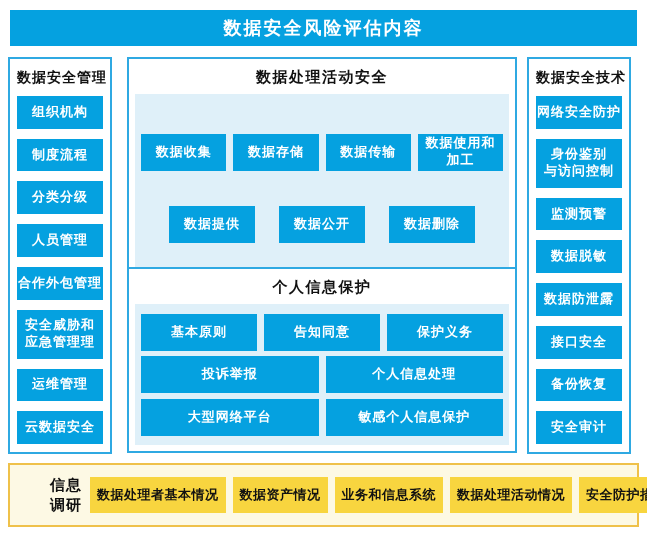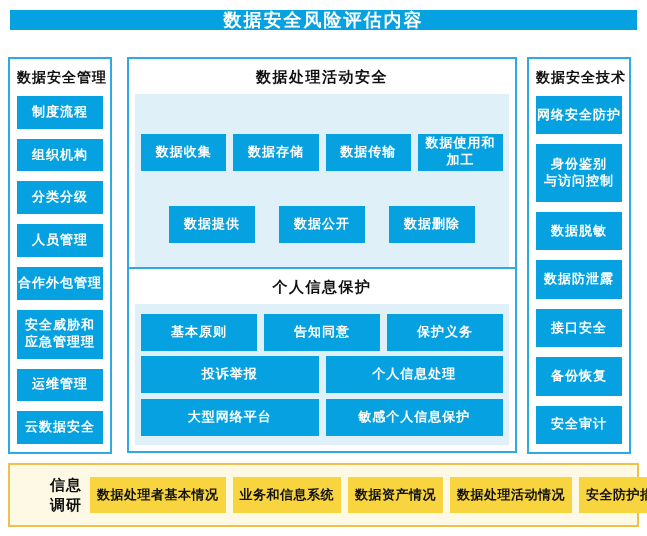--- a/index.html
+++ b/index.html
@@ -11,21 +11,21 @@
     --gold:#efc14a;
     --ink:#111111;
   }
   html,body{margin:0;padding:0;background:#ffffff;}
   #stage{
     position:relative;width:647px;height:536px;background:#ffffff;
     font-family:"Liberation Sans","DejaVu Sans",sans-serif;color:var(--ink);
     overflow:hidden;
   }
   .banner{
-    position:absolute;left:10px;top:10px;width:627px;height:20px;
+    position:absolute;left:10px;top:10px;width:627px;height:36px;
     background:var(--blue);color:#fff;font-size:18px;font-weight:bold;
     display:flex;align-items:center;justify-content:center;letter-spacing:2px;
   }
   .side{
     position:absolute;top:57px;width:104px;height:397px;box-sizing:border-box;
     border:2px solid var(--panel-border);background:#fff;
     display:flex;flex-direction:column;padding:5px 7px 8px;
   }
   .side-left{left:8px;}
   .side-right{left:527px;justify-content:center;}
@@ -84,22 +84,22 @@
 </head>
 <body>
 
 <div id="stage">
 
   <div class="banner">数据安全风险评估内容</div>
 
   <div class="side side-left">
     <div class="panel-title">数据安全管理</div>
     <div class="stack">
+      <div class="btn">组织机构</div>
       <div class="btn">制度流程</div>
-      <div class="btn">组织机构</div>
       <div class="btn">分类分级</div>
       <div class="btn">人员管理</div>
       <div class="btn">合作外包管理</div>
       <div class="btn tall">安全威胁和
 应急管理理</div>
       <div class="btn">运维管理</div>
       <div class="btn">云数据安全</div>
     </div>
   </div>
 
@@ -138,31 +138,32 @@
       </div>
     </div>
   </div>
 
   <div class="side side-right">
     <div class="panel-title">数据安全技术</div>
     <div class="stack">
       <div class="btn">网络安全防护</div>
       <div class="btn tall">身份鉴别
 与访问控制</div>
+      <div class="btn">监测预警</div>
       <div class="btn">数据脱敏</div>
       <div class="btn">数据防泄露</div>
       <div class="btn">接口安全</div>
       <div class="btn">备份恢复</div>
       <div class="btn">安全审计</div>
     </div>
   </div>
 
   <div class="survey">
     <div class="survey-label">信息
 调研</div>
     <div class="chip">数据处理者基本情况</div>
+    <div class="chip">数据资产情况</div>
     <div class="chip">业务和信息系统</div>
-    <div class="chip">数据资产情况</div>
     <div class="chip">数据处理活动情况</div>
     <div class="chip">安全防护措施</div>
   </div>
 
 </div>
 
 </body></html>

